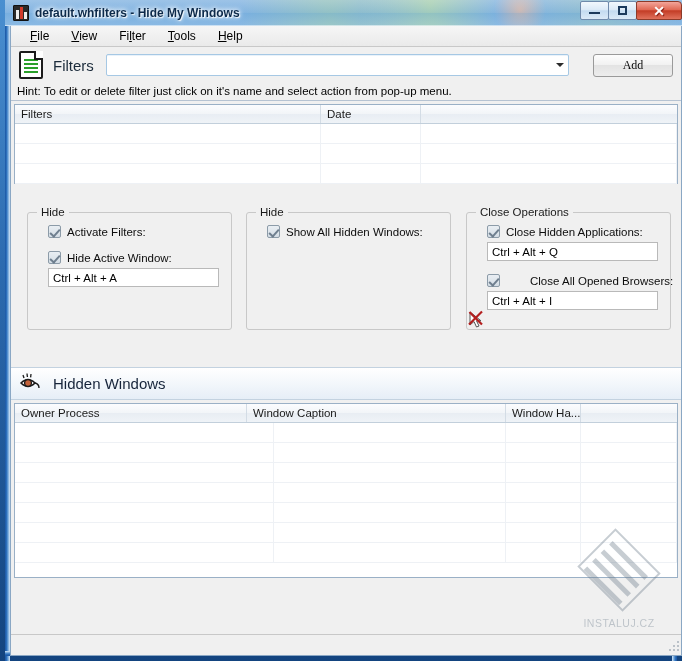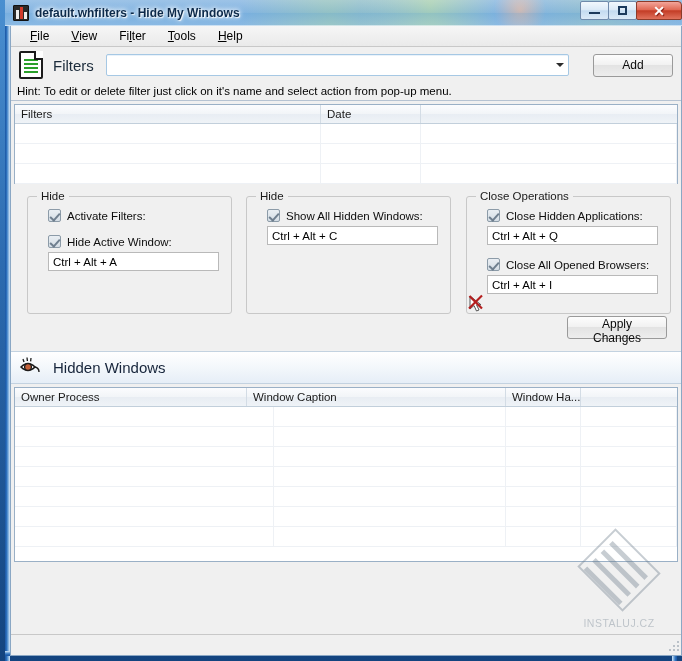--- a/index.html
+++ b/index.html
@@ -157,21 +157,21 @@
     border-left: 4px solid transparent; border-right: 4px solid transparent;
     border-top: 4px solid #2b2b2b;
   }
   .btn {
     height: 23px; min-width: 76px; padding: 0 10px;
     border: 1px solid #9a9a9a; border-radius: 3px;
     background: linear-gradient(to bottom, #fdfdfd 0%, #f1f1f1 48%, #e3e3e3 50%, #ededed 100%);
     font-family: inherit; font-size: 12px; color: #0b0b0b;
     cursor: default;
   }
-  #add-btn { margin-left: 24px; width: 80px; }
+  #add-btn { margin-left: 24px; width: 80px; font-family: Liberation Serif, serif; }
 
   
   #hint {
     font-size: 11.5px; color: #000; padding: 2px 4px 3px 6px;
     background: #f0f0f0; border-bottom: 1px solid #b6c3d2;
   }
 
   
   .grid {
     background: #fff; border: 1px solid #9ab0c6;
@@ -354,21 +354,21 @@
         </div>
         <div class="grid-row">
           <div class="cell" style="width:306px;"></div>
             <div class="cell" style="width:100px;"></div>
             <div class="cell" style="flex:1"></div>
         </div>
       </div>
     </div>
 
 
-    <div style="position:relative; height:145px; background:#f0f0f0;">
+    <div style="position:relative; height:145px; background:#f0f0f0;margin-top:16px;">
 
       <div class="groupbox" style="left:16px; top:12px; width:205px; height:118px;">
         <span class="gb-title">Hide</span>
         <div style="padding:12px 12px 0 20px;">
           <div class="chk-row">
             <span class="chk checked"></span>
             <span class="chk-label">Activate Filters:</span>
           </div>
 
           <div class="chk-row" style="margin-top:13px;">
@@ -381,57 +381,53 @@
         </div>
       </div>
 
       <div class="groupbox" style="left:235px; top:12px; width:205px; height:118px;">
         <span class="gb-title">Hide</span>
         <div style="padding:12px 12px 0 20px;">
           <div class="chk-row">
             <span class="chk checked"></span>
             <span class="chk-label">Show All Hidden Windows:</span>
           </div>
-          <div class="field-block">
-            <input class="hk-input" type="text" value="Ctrl + Alt + C" style="">
-          </div>
 
         </div>
       </div>
 
       <div class="groupbox" style="left:455px; top:12px; width:205px; height:118px;">
         <span class="gb-title">Close Operations</span>
         <div style="padding:12px 12px 0 20px;">
           <div class="chk-row">
             <span class="chk checked"></span>
             <span class="chk-label">Close Hidden Applications:</span>
           </div>
           <div class="field-block">
             <input class="hk-input" type="text" value="Ctrl + Alt + Q" style="">
           </div>
 
-          <div class="chk-row" style="margin-top:13px;">
+          <div class="chk-row" style="margin-top:13px;gap:24px;">
             <span class="chk checked"></span>
             <span class="chk-label">Close All Opened Browsers:</span>
           </div>
           <div class="field-block">
             <input class="hk-input" type="text" value="Ctrl + Alt + I" style="">
           </div>
         </div>
       </div>
 
       <div id="no-drop-cursor" style="left:457px; top:110px;">
         <svg width="18" height="19" viewBox="0 0 18 19">
           <path d="M2 2 L2 15 L6 11.5 L8.5 17 L11 16 L8.5 10.8 L13 10.8 Z" fill="#ffffff" stroke="#555" stroke-width="1"></path>
           <line x1="1" y1="14.5" x2="14" y2="1.5" stroke="#b41f1f" stroke-width="2.2"></line>
           <line x1="1.5" y1="2" x2="14" y2="14.5" stroke="#b41f1f" stroke-width="2.2"></line>
         </svg>
       </div>
 
-      <button class="btn" style="position:absolute; right:14px; bottom:-10px; width:100px; height:23px;">Apply Changes</button>
     </div>
 
     <div class="section-head" style="margin-top:22px;">
       <span>
         <svg width="26" height="22" viewBox="0 0 26 22">
           <path d="M2 12 Q9 5 16 12 Q9 19 2 12 Z" fill="#ffffff" stroke="#1a1a1a" stroke-width="1.5"></path>
           <circle cx="9" cy="12" r="3.4" fill="#c4623a" stroke="#1a1a1a" stroke-width="1.3"></circle>
           <line x1="4" y1="4" x2="5" y2="7" stroke="#1a1a1a" stroke-width="1.3"></line>
           <line x1="8" y1="2.5" x2="8.4" y2="6" stroke="#1a1a1a" stroke-width="1.3"></line>
           <line x1="12" y1="3" x2="11.6" y2="6.3" stroke="#1a1a1a" stroke-width="1.3"></line>

